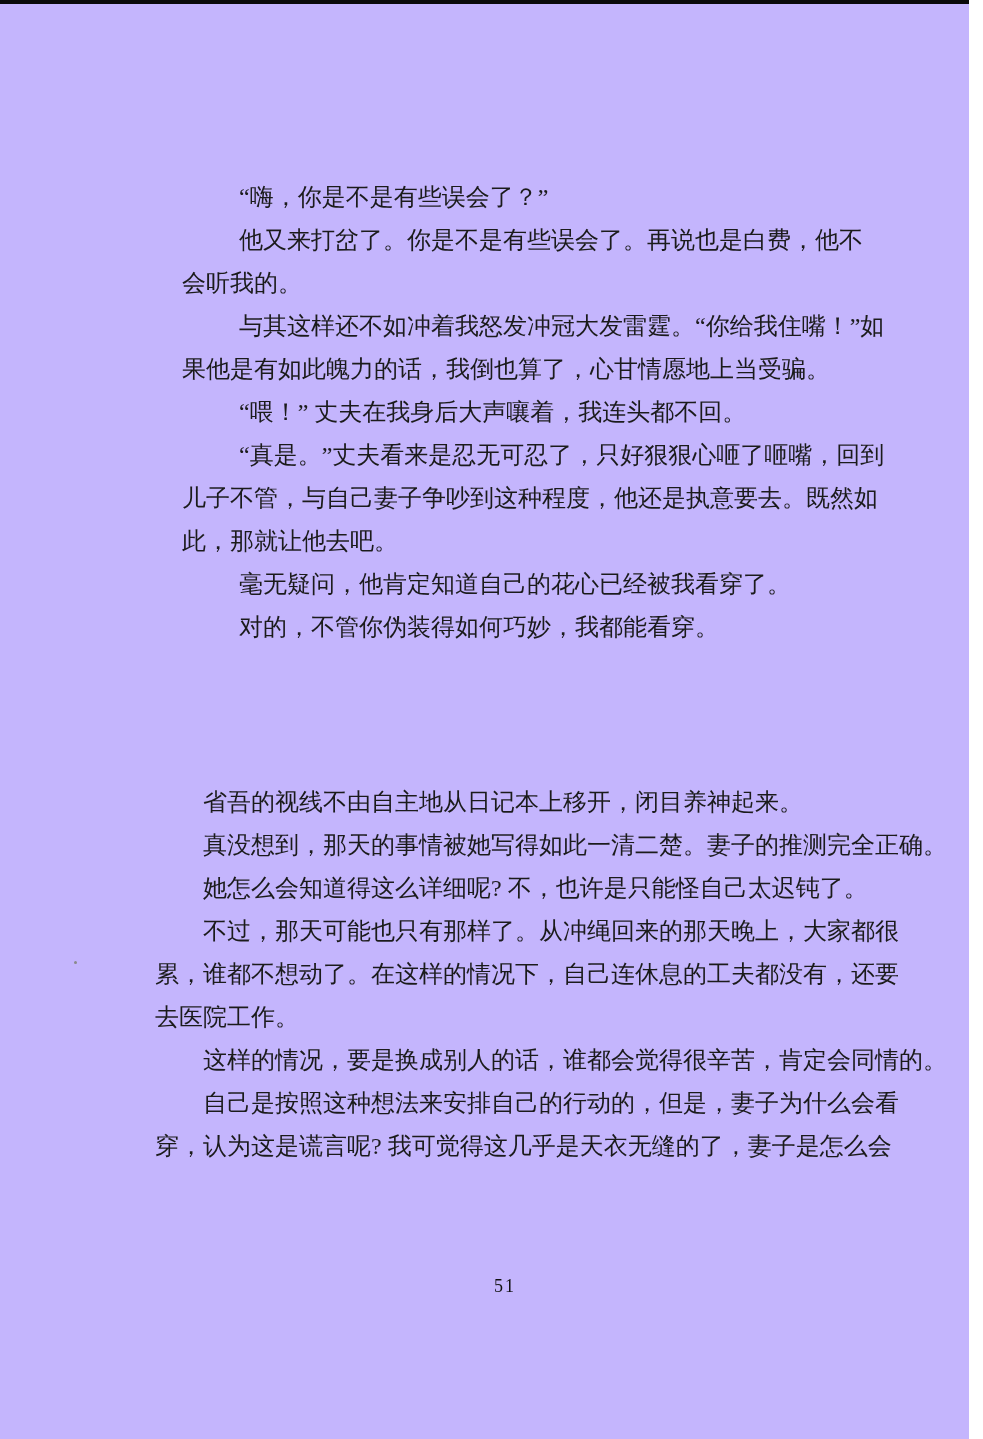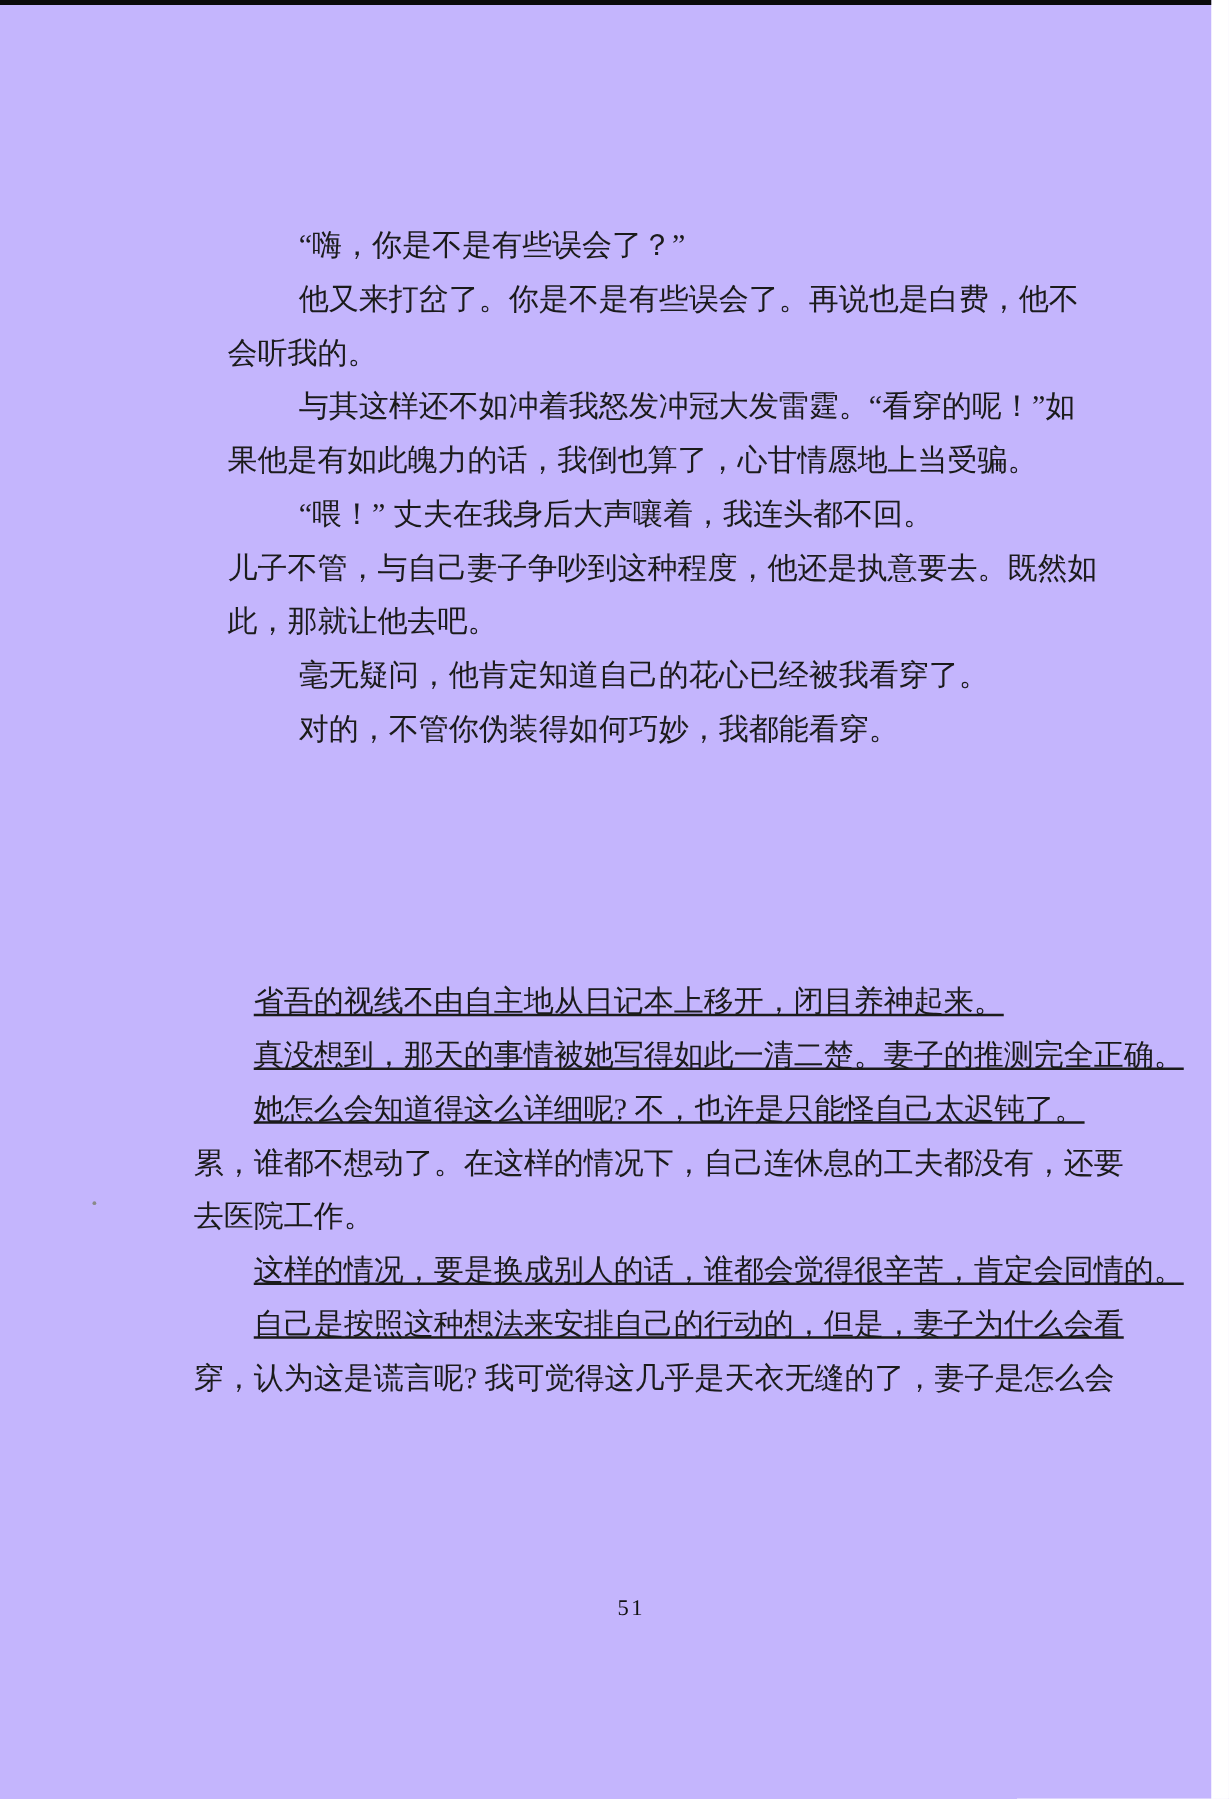--- a/index.html
+++ b/index.html
@@ -38,21 +38,21 @@
   
   .narrative {
     position: absolute;
     left: 155px;
     top: 781px;
     width: 760px;
     font-size: 24px;
     line-height: 43px;
   }
   .narrative .line { height: 43px; white-space: nowrap; }
-  .narrative .indent { text-indent: 48px; text-decoration: underline; }
+  .narrative .indent { text-indent: 48px; }
   
   .page-number {
     position: absolute;
     top: 1276px;
     left: 0;
     width: 1010px;
     text-align: center;
     font-size: 18px;
     letter-spacing: 2px;
     font-family: "Liberation Serif", "DejaVu Serif", serif;
@@ -71,33 +71,35 @@
 <body>
 
 <div class="page">
 
   <div class="top-edge"></div>
 
   <div class="diary">
     <div class="line indent">“嗨，你是不是有些误会了？”</div>
     <div class="line indent">他又来打岔了。你是不是有些误会了。再说也是白费，他不</div>
     <div class="line">会听我的。</div>
-    <div class="line indent">与其这样还不如冲着我怒发冲冠大发雷霆。“看穿的呢！”如</div>
+    <div class="line indent">与其这样还不如冲着我怒发冲冠大发雷霆。“你给我住嘴！”如</div>
     <div class="line">果他是有如此魄力的话，我倒也算了，心甘情愿地上当受骗。</div>
     <div class="line indent">“喂！” 丈夫在我身后大声嚷着，我连头都不回。</div>
+    <div class="line indent">“真是。”丈夫看来是忍无可忍了，只好狠狠心咂了咂嘴，回到</div>
     <div class="line">儿子不管，与自己妻子争吵到这种程度，他还是执意要去。既然如</div>
     <div class="line">此，那就让他去吧。</div>
     <div class="line indent">毫无疑问，他肯定知道自己的花心已经被我看穿了。</div>
     <div class="line indent">对的，不管你伪装得如何巧妙，我都能看穿。</div>
   </div>
 
   <div class="narrative">
     <div class="line indent">省吾的视线不由自主地从日记本上移开，闭目养神起来。</div>
     <div class="line indent">真没想到，那天的事情被她写得如此一清二楚。妻子的推测完全正确。</div>
     <div class="line indent">她怎么会知道得这么详细呢? 不，也许是只能怪自己太迟钝了。</div>
+    <div class="line indent">不过，那天可能也只有那样了。从冲绳回来的那天晚上，大家都很</div>
     <div class="line">累，谁都不想动了。在这样的情况下，自己连休息的工夫都没有，还要</div>
     <div class="line">去医院工作。</div>
     <div class="line indent">这样的情况，要是换成别人的话，谁都会觉得很辛苦，肯定会同情的。</div>
     <div class="line indent">自己是按照这种想法来安排自己的行动的，但是，妻子为什么会看</div>
     <div class="line">穿，认为这是谎言呢? 我可觉得这几乎是天衣无缝的了，妻子是怎么会</div>
   </div>
 
   <div class="page-number">51</div>
 
   <div class="speck speck-1"></div>

